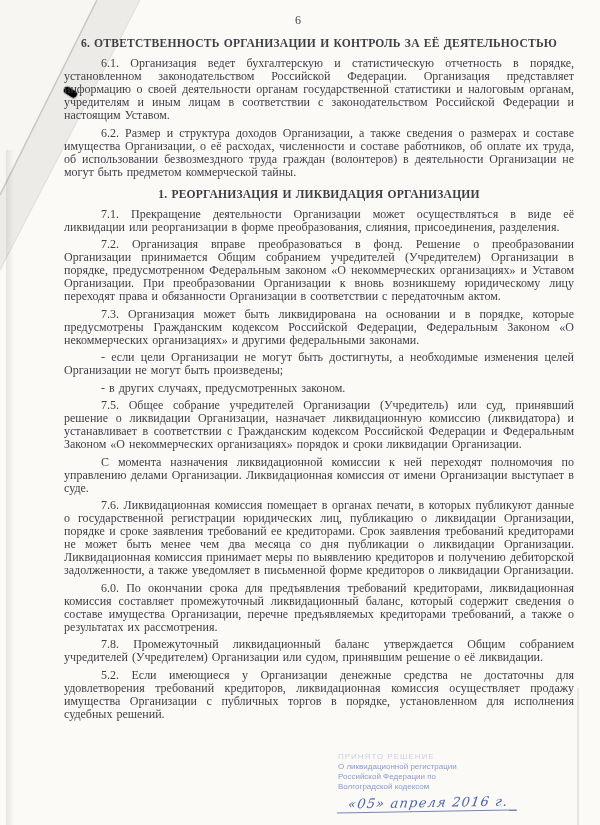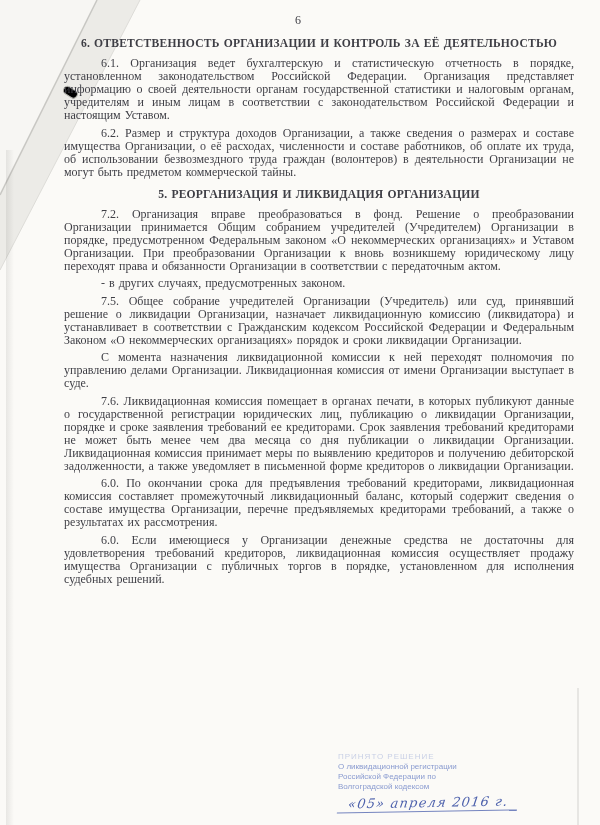--- a/index.html
+++ b/index.html
@@ -62,28 +62,32 @@
   <div class="edge-left"></div>
   <div class="edge-right"></div>
 
   <div class="content">
     <div class="page-number">6</div>
 
     <h2 class="sec">6. ОТВЕТСТВЕННОСТЬ ОРГАНИЗАЦИИ И КОНТРОЛЬ ЗА ЕЁ ДЕЯТЕЛЬНОСТЬЮ</h2>
     <p class="para">6.1. Организация ведет бухгалтерскую и статистическую отчетность в порядке, установленном законодательством Российской Федерации. Организация представляет информацию о своей деятельности органам государственной статистики и налоговым органам, учредителям и иным лицам в соответствии с законодательством Российской Федерации и настоящим Уставом.</p>
     <p class="para">6.2. Размер и структура доходов Организации, а также сведения о размерах и составе имущества Организации, о её расходах, численности и составе работников, об оплате их труда, об использовании безвозмездного труда граждан (волонтеров) в деятельности Организации не могут быть предметом коммерческой тайны.</p>
 
-    <h2 class="sec">5. РЕОРГАНИЗАЦИЯ И ЛИКВИДАЦИЯ ОРГАНИЗАЦИИ</h2>
+    <h2 class="sec">1. РЕОРГАНИЗАЦИЯ И ЛИКВИДАЦИЯ ОРГАНИЗАЦИИ</h2>
+    <p class="para">7.1. Прекращение деятельности Организации может осуществляться в виде её ликвидации или реорганизации в форме преобразования, слияния, присоединения, разделения.</p>
     <p class="para">7.2. Организация вправе преобразоваться в фонд. Решение о преобразовании Организации принимается Общим собранием учредителей (Учредителем) Организации в порядке, предусмотренном Федеральным законом «О некоммерческих организациях» и Уставом Организации. При преобразовании Организации к вновь возникшему юридическому лицу переходят права и обязанности Организации в соответствии с передаточным актом.</p>
+    <p class="para">7.3. Организация может быть ликвидирована на основании и в порядке, которые предусмотрены Гражданским кодексом Российской Федерации, Федеральным Законом «О некоммерческих организациях» и другими федеральными законами.</p>
+    <p class="para">- если цели Организации не могут быть достигнуты, а необходимые изменения целей Организации не могут быть произведены;</p>
     <p class="para">- в других случаях, предусмотренных законом.</p>
     <p class="para">7.5. Общее собрание учредителей Организации (Учредитель) или суд, принявший решение о ликвидации Организации, назначает ликвидационную комиссию (ликвидатора) и устанавливает в соответствии с Гражданским кодексом Российской Федерации и Федеральным Законом «О некоммерческих организациях» порядок и сроки ликвидации Организации.</p>
     <p class="para">С момента назначения ликвидационной комиссии к ней переходят полномочия по управлению делами Организации. Ликвидационная комиссия от имени Организации выступает в суде.</p>
     <p class="para">7.6. Ликвидационная комиссия помещает в органах печати, в которых публикуют данные о государственной регистрации юридических лиц, публикацию о ликвидации Организации, порядке и сроке заявления требований ее кредиторами. Срок заявления требований кредиторами не может быть менее чем два месяца со дня публикации о ликвидации Организации. Ликвидационная комиссия принимает меры по выявлению кредиторов и получению дебиторской задолженности, а также уведомляет в письменной форме кредиторов о ликвидации Организации.</p>
     <p class="para">6.0. По окончании срока для предъявления требований кредиторами, ликвидационная комиссия составляет промежуточный ликвидационный баланс, который содержит сведения о составе имущества Организации, перечне предъявляемых кредиторами требований, а также о результатах их рассмотрения.</p>
-    <p class="para">6.0. Если имеющиеся у Организации денежные средства не достаточны для удовлетворения требований кредиторов, ликвидационная комиссия осуществляет продажу имущества Организации с публичных торгов в порядке, установленном для исполнения судебных решений.</p>
+    <p class="para">7.8. Промежуточный ликвидационный баланс утверждается Общим собранием учредителей (Учредителем) Организации или судом, принявшим решение о её ликвидации.</p>
+    <p class="para">5.2. Если имеющиеся у Организации денежные средства не достаточны для удовлетворения требований кредиторов, ликвидационная комиссия осуществляет продажу имущества Организации с публичных торгов в порядке, установленном для исполнения судебных решений.</p>
   </div>
 
   <div class="stamp">
     <span class="stamp-line faint">ПРИНЯТО РЕШЕНИЕ</span>
     <span class="stamp-line">О ликвидационной регистрации</span>
     <span class="stamp-line">Российской Федерации по</span>
     <span class="stamp-line">Волгоградской кодексом</span>
     <span class="hand-date">«05» апреля 2016 г.</span>
   </div>
 

